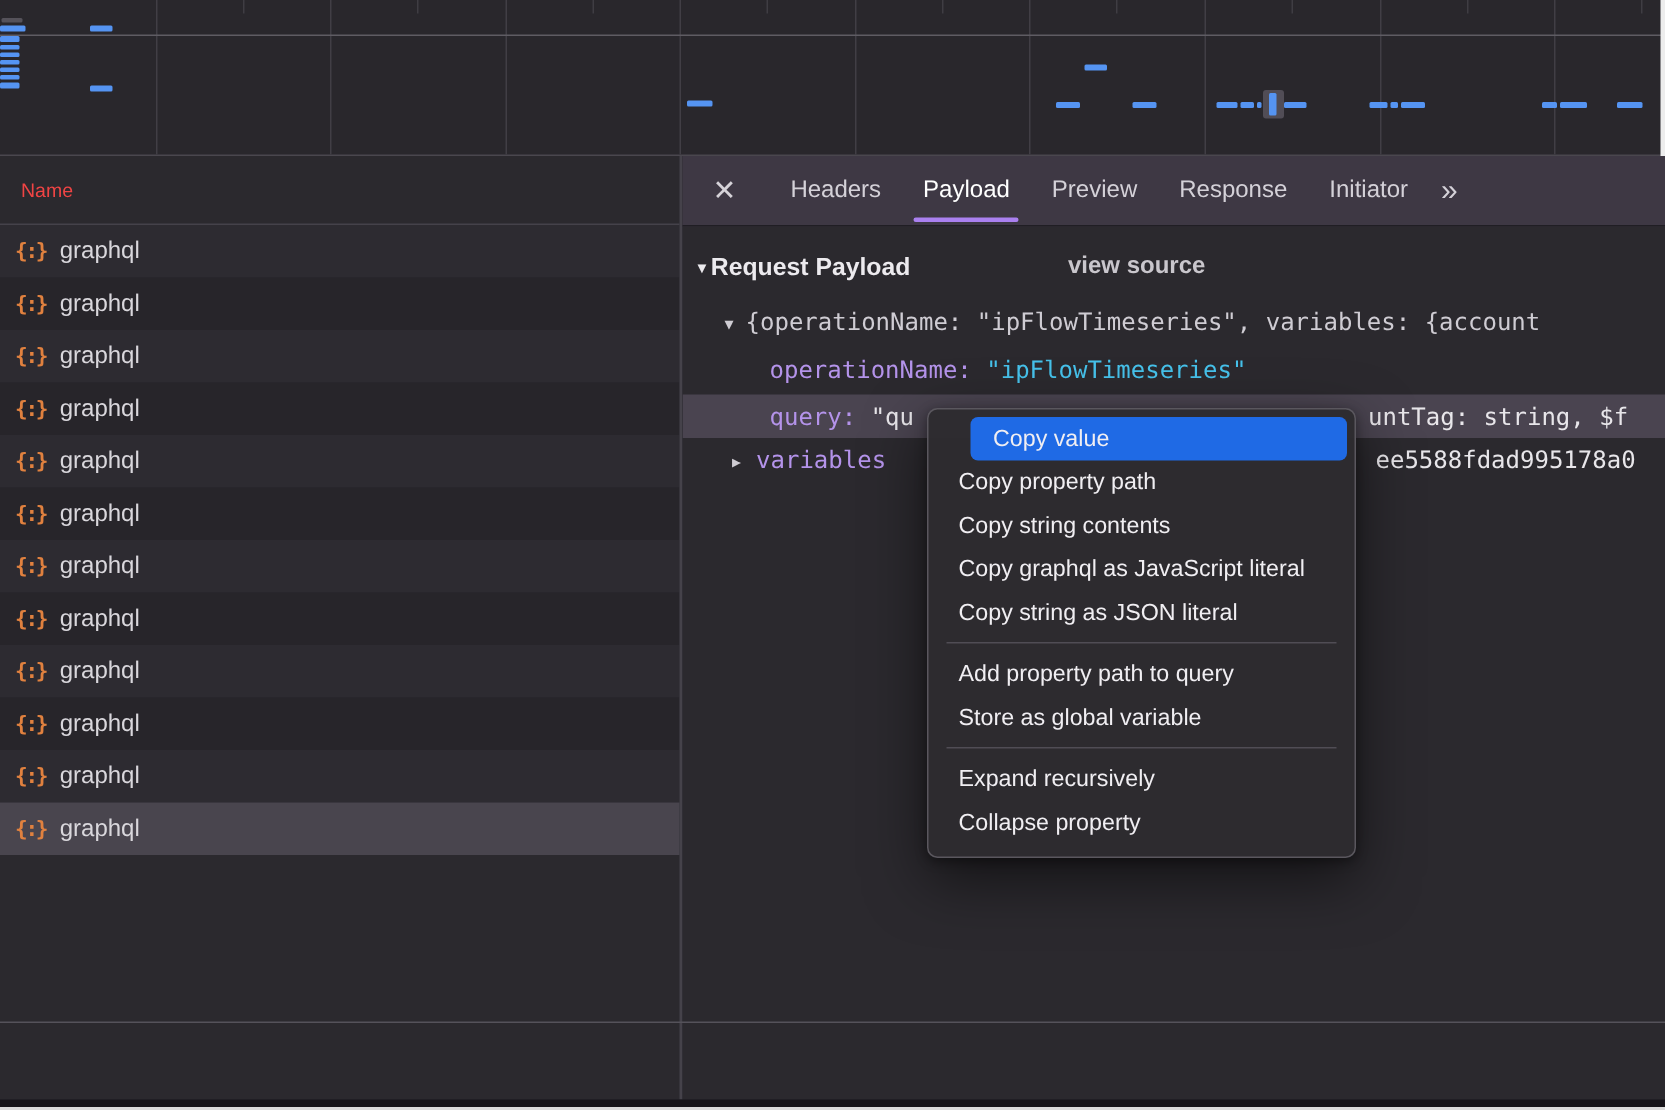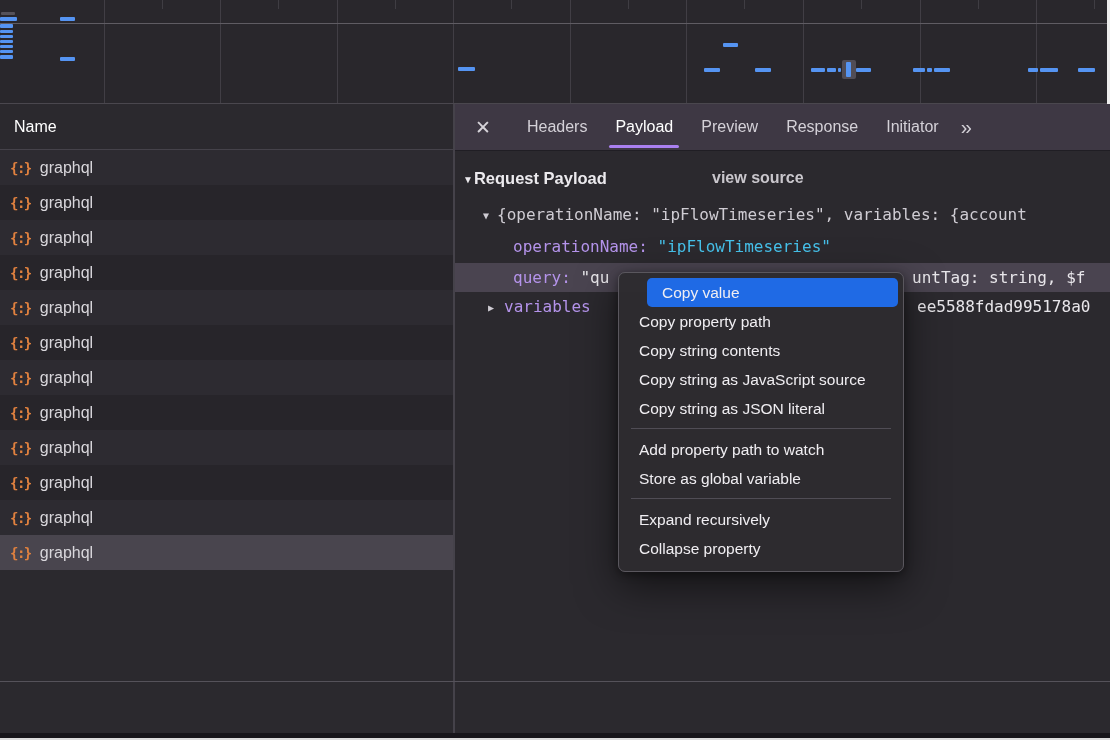--- a/index.html
+++ b/index.html
@@ -17,22 +17,22 @@
   .ov-hline { position:absolute; left:0; right:0; top:23px; height:1px; background:#5f5c63; }
   .bar { position:absolute; border-radius:1px; background:#5594f2; }
   .bar.gray { background:#55525a; }
   .ov-marker { position:absolute; background:#514d56; border-radius:2px; }
   .ov-marker .inner { position:absolute; left:4px; top:2px; bottom:2px; width:5px;
     background:#5594f2; border-radius:1px; }
   .edge-right { position:absolute; right:0; top:0; width:3px; height:104px; background:#ededed; }
   .edge-bottom { position:absolute; left:0; bottom:0; width:1110px; height:2px; background:#dcdcdc; }
   
   .main-left { position:absolute; left:0; top:104px; width:453px; bottom:7px; background:#2b292e; }
-  .name-header { height:46px; line-height:46px; padding-left:14px; font-size:16px;
-    color:#ffffff; border-bottom:1px solid #45424a; background:#2b292e; }
+  .name-header { height:46px; line-height:46px; padding-left:14px; font-size:13px;
+    color:#ef4444; border-bottom:1px solid #45424a; background:#2b292e; }
   .row { height:35px; display:flex; align-items:center; padding-left:10px; gap:9px;
     font-size:16px; color:#d9d7dc; cursor:default; }
   .row:nth-child(odd) { background:#2d2b31; }
   .row:nth-child(even) { background:#27252a; }
   .row.selected { background:#49454e; }
   .req-icon { color:#e0813f; font-family:"DejaVu Sans Mono",monospace;
     font-size:14px; font-weight:bold; letter-spacing:-1.5px; }
   .divider-v { position:absolute; left:453px; top:104px; bottom:7px; width:2px; background:#45424a; }
   
   .main-right { position:absolute; left:455px; top:104px; width:655px; bottom:7px; background:#2b292e; }
@@ -232,23 +232,23 @@
   </div>
 
   <div class="hdivider"></div>
   <div class="bottom-strip"></div>
   <div class="edge-bottom"></div>
 
   <div class="context-menu" id="menu">
       <div class="menu-item highlighted">Copy value</div>
       <div class="menu-item">Copy property path</div>
       <div class="menu-item">Copy string contents</div>
-      <div class="menu-item">Copy string as JavaScript source</div>
+      <div class="menu-item">Copy graphql as JavaScript literal</div>
       <div class="menu-item">Copy string as JSON literal</div>
       <div class="menu-sep"></div>
-      <div class="menu-item">Add property path to watch</div>
+      <div class="menu-item">Add property path to query</div>
       <div class="menu-item">Store as global variable</div>
       <div class="menu-sep"></div>
       <div class="menu-item">Expand recursively</div>
       <div class="menu-item">Collapse property</div>
     </div>
 
 </div>
 
 </body></html>

